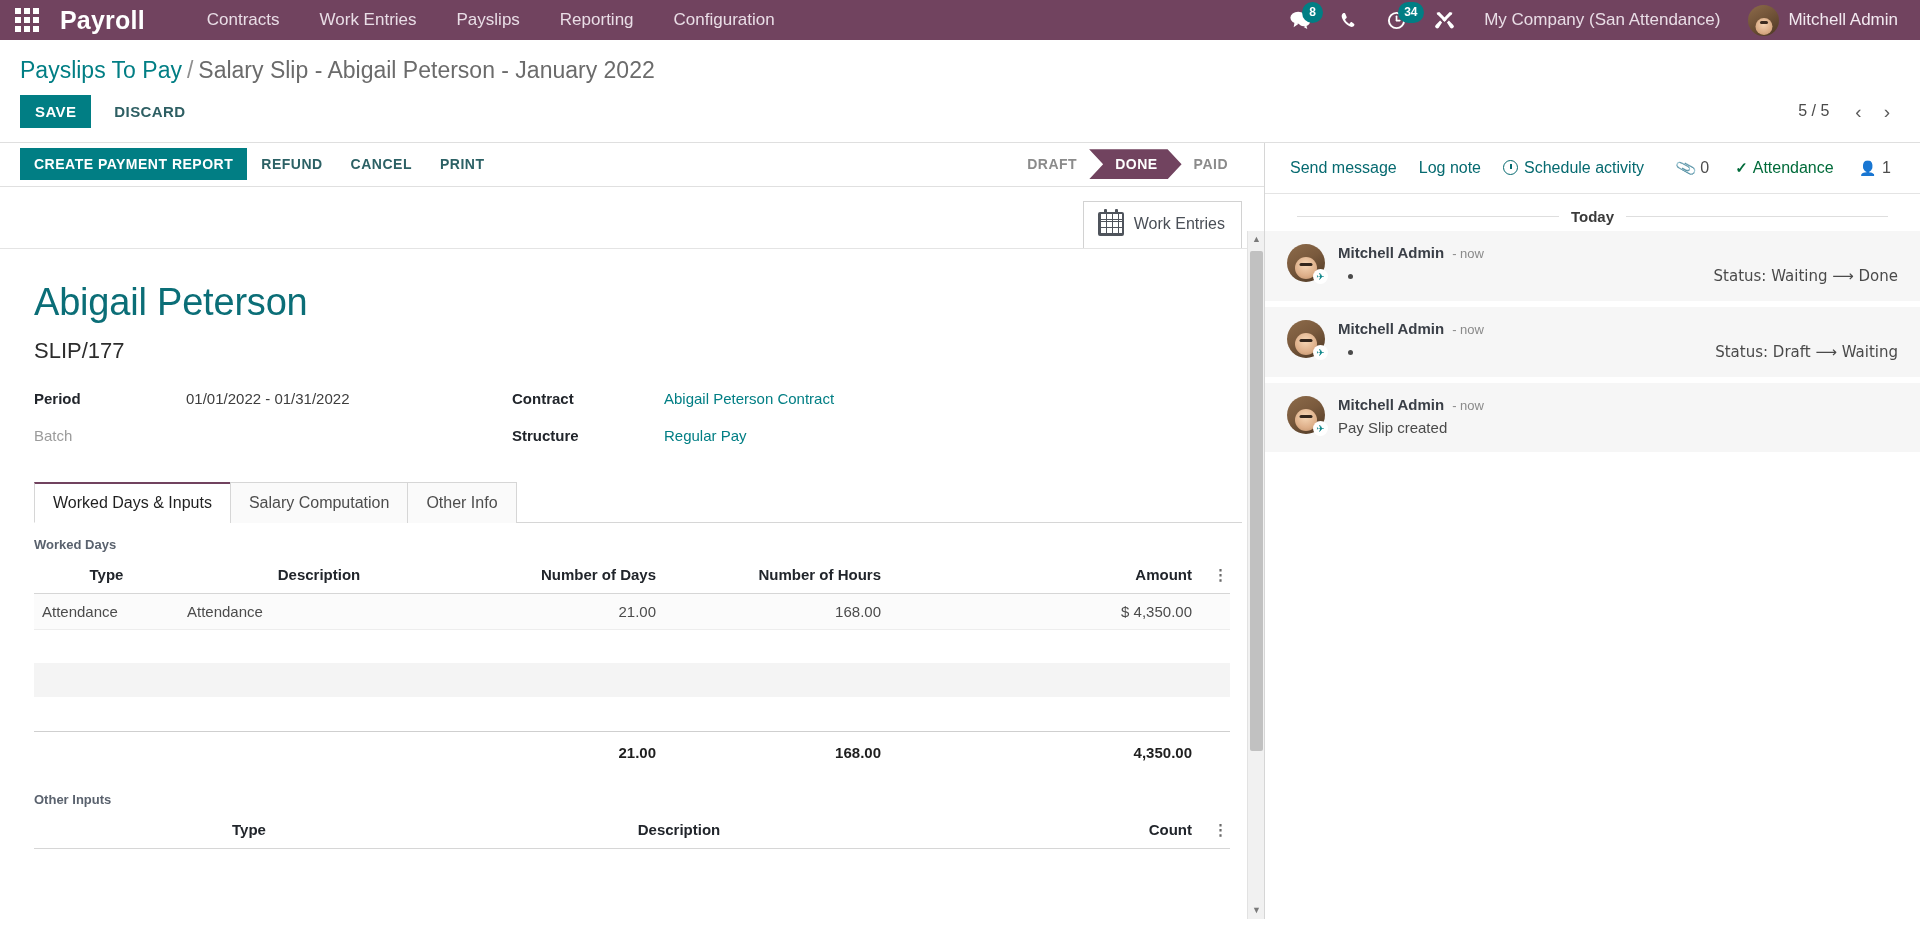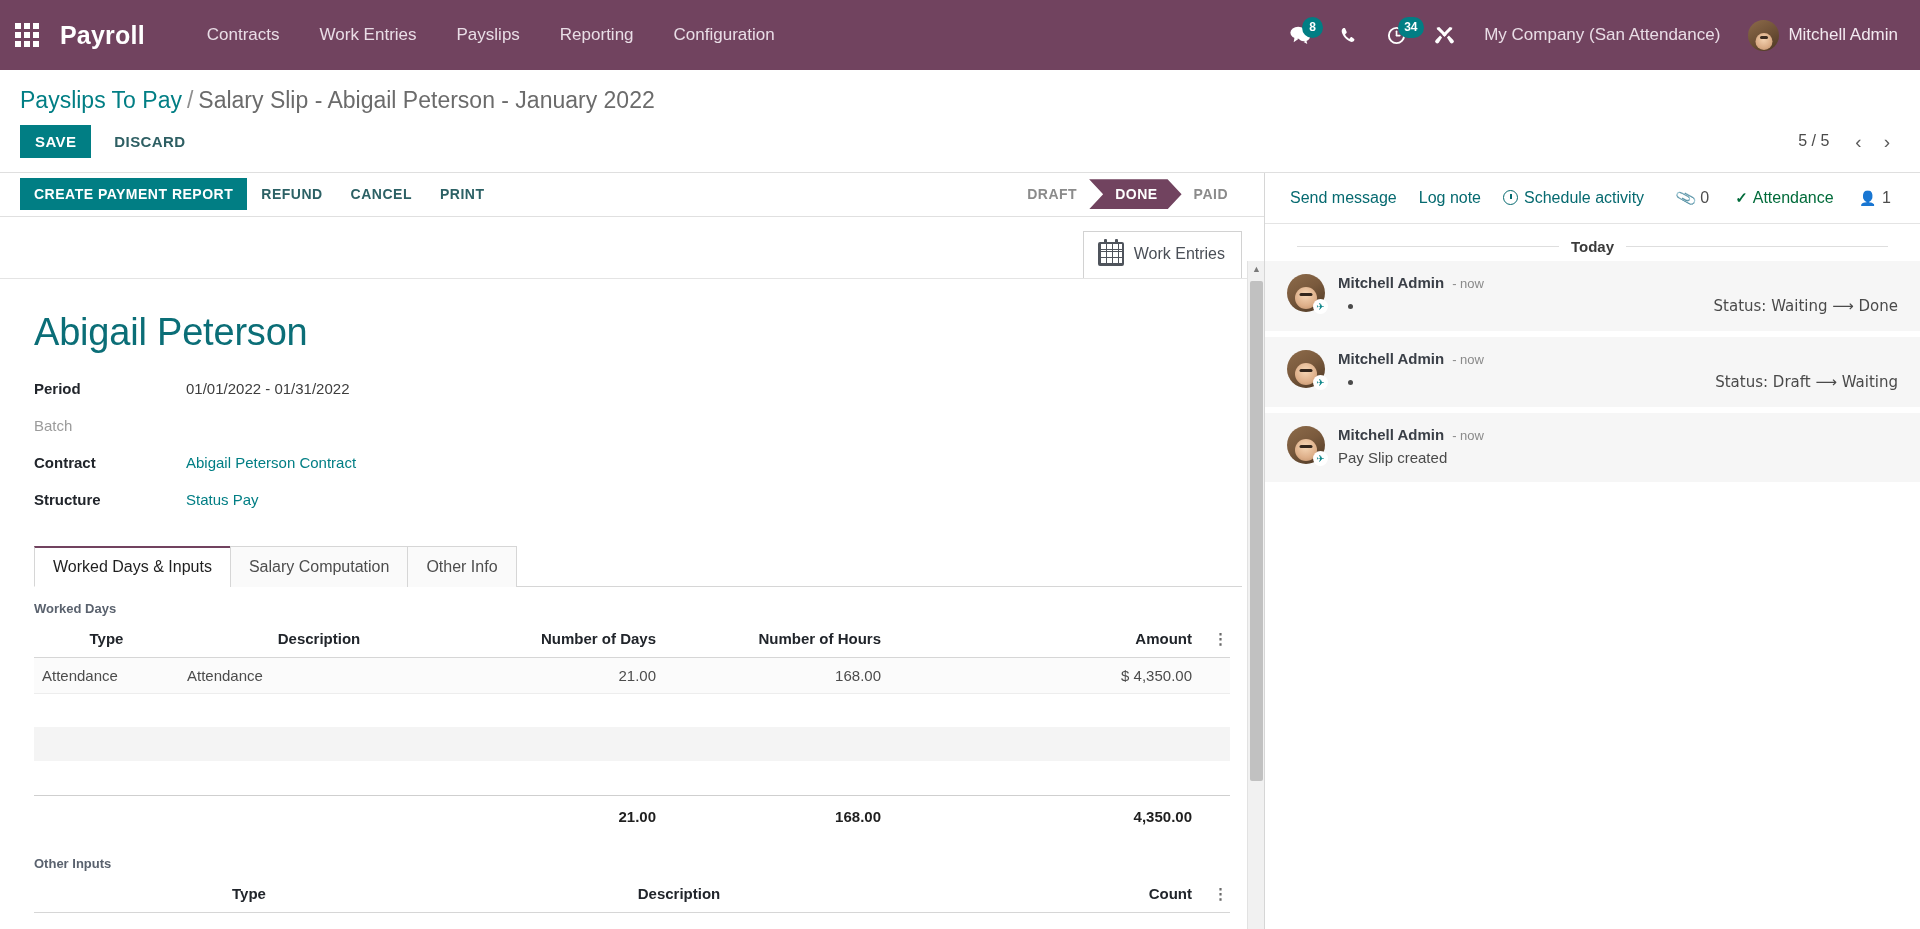--- a/index.html
+++ b/index.html
@@ -7,21 +7,21 @@
     margin: 0; padding: 0;
     width: 1920px; height: 929px;
     overflow: hidden;
     background: #fff;
     font-family: "Liberation Sans", sans-serif;
     -webkit-font-smoothing: antialiased;
   }
 
   
   .navbar {
-    height: 70px;
+    height: 40px;
     background: #71435f;
     display: flex;
     align-items: center;
     color: #f0e6ee;
     font-size: 17px;
     padding: 0 16px 0 10px;
     position: relative;
   }
   .apps-grid {
     width: 34px; height: 34px;
@@ -276,21 +276,20 @@
   }
   .rec-sub {
     font-size: 22px;
     color: #2c2c2c;
     margin: 14px 0 0 12px;
   }
 
   .fields {
     display: flex;
     margin: 26px 0 0 12px;
-    flex-direction: column;
   }
   .fcol { width: 478px; }
   .frow { display: flex; align-items: baseline; margin-bottom: 16px; min-height: 21px; }
   .flabel {
     width: 152px; flex: none;
     font-size: 15px; font-weight: 700; color: #21252b;
   }
   .flabel.muted { color: #9b9b9b; font-weight: 400; }
   .fval { font-size: 15px; color: #3d3d3d; }
   .fval.link { color: #017e84; cursor: pointer; }
@@ -567,40 +566,41 @@
 
         <div class="btn-box-row">
           <div class="stat-button">
             <span class="cal-icon"></span>
             <span>Work Entries</span>
           </div>
         </div>
 
         <div class="sheet-inner">
           <div class="rec-title">Abigail Peterson</div>
+          <div class="rec-sub">SLIP/177</div>
 
           <div class="fields">
             <div class="fcol">
               <div class="frow">
                 <span class="flabel">Period</span>
                 <span class="fval">01/01/2022 - 01/31/2022</span>
               </div>
               <div class="frow">
                 <span class="flabel muted">Batch</span>
                 <span class="fval"></span>
               </div>
             </div>
             <div class="fcol">
               <div class="frow">
                 <span class="flabel">Contract</span>
                 <span class="fval link">Abigail Peterson Contract</span>
               </div>
               <div class="frow">
                 <span class="flabel">Structure</span>
-                <span class="fval link">Status Pay</span>
+                <span class="fval link">Regular Pay</span>
               </div>
             </div>
           </div>
 
           <div class="notebook">
             <div class="tab active">Worked Days &amp; Inputs</div>
             <div class="tab">Salary Computation</div>
             <div class="tab">Other Info</div>
           </div>
 

